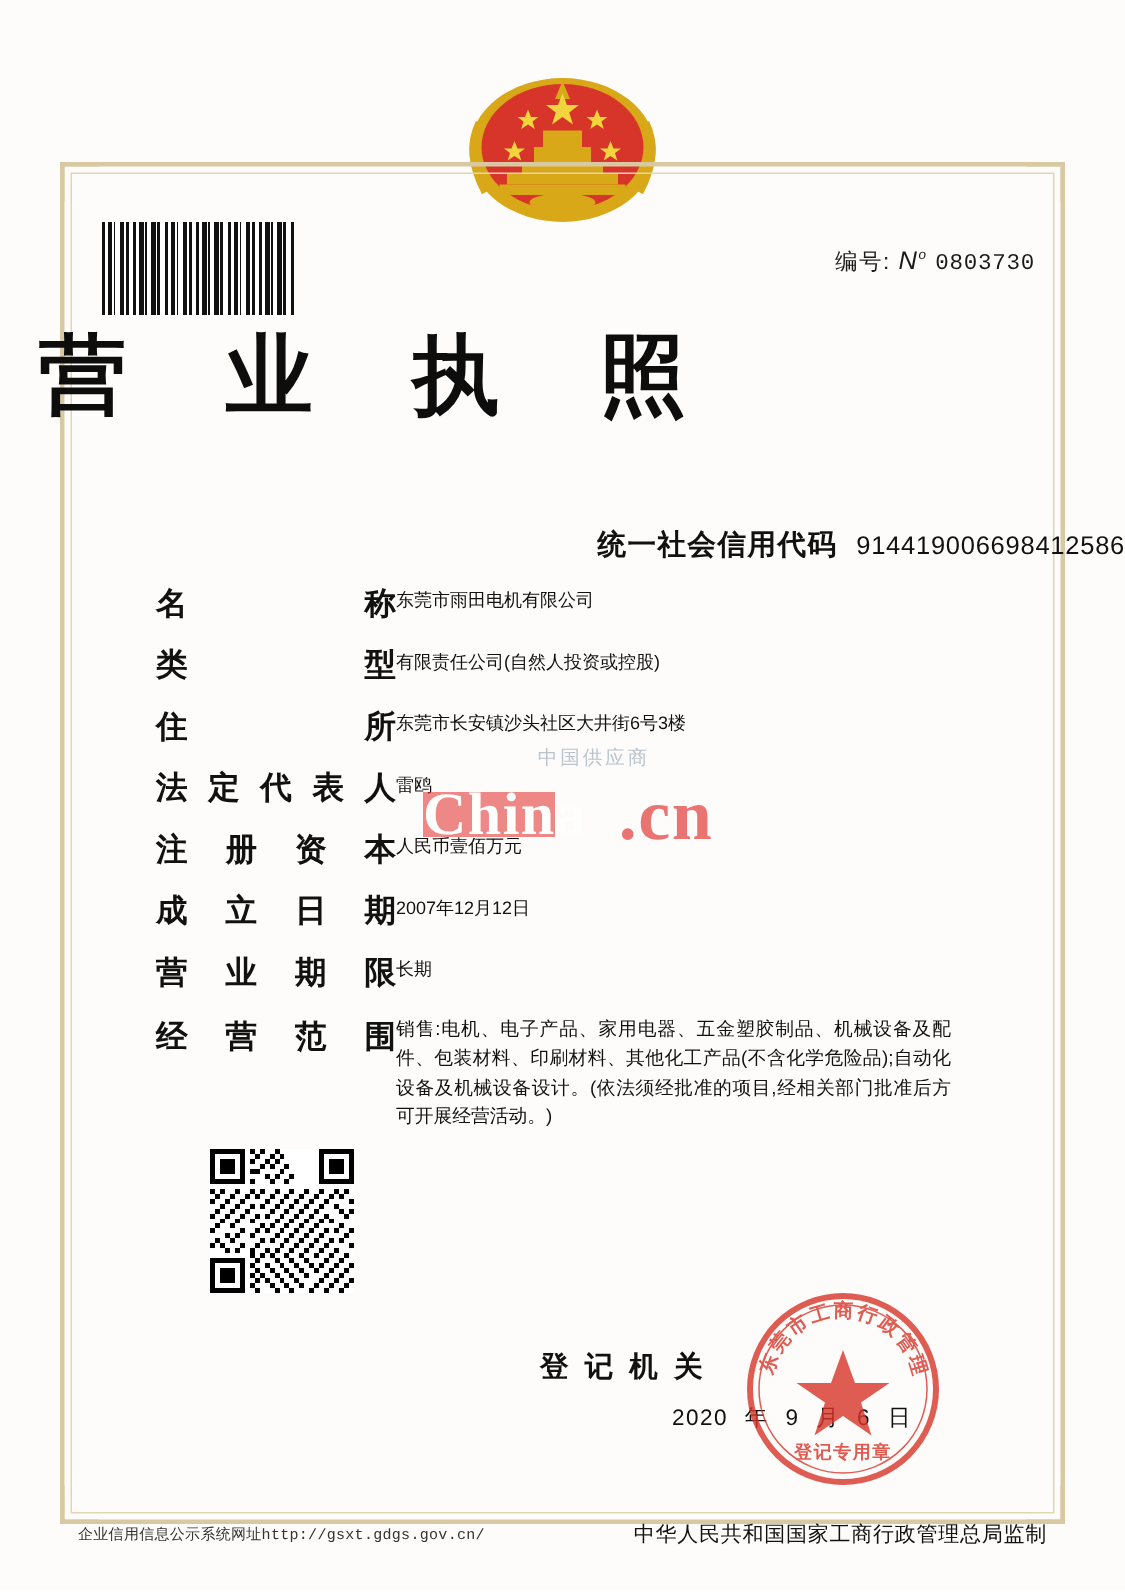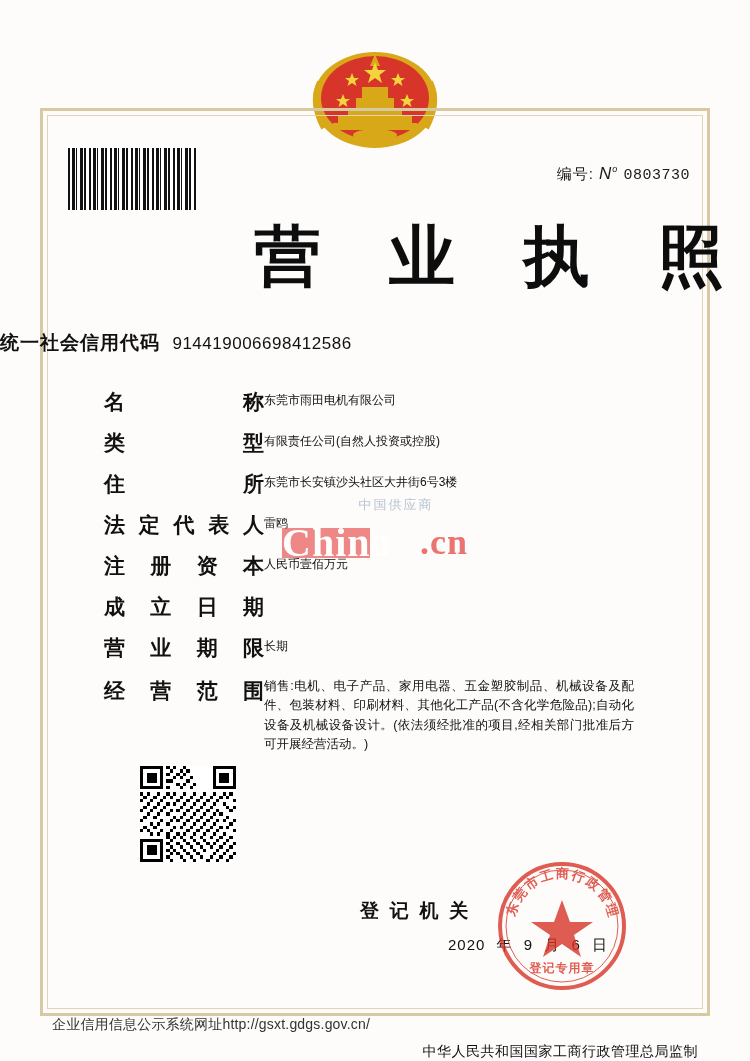--- a/index.html
+++ b/index.html
@@ -101,36 +101,36 @@
     font-family: "Liberation Mono", monospace;
     letter-spacing: 0.5px;
   }
 
   
   .doc-title {
     position: absolute;
     left: 0;
     right: 0;
     top: 212px;
-    text-align: right;
+    text-align: left;
     font-family: "Liberation Serif", serif;
     font-weight: bold;
-    font-size: 66px;
+    font-size: 58px;
     letter-spacing: 26px;
     text-indent: 26px;
     color: #0d0d0d;
   }
 
   
   .credit-line {
     position: absolute;
     left: 0;
     right: 0;
-    top: 330px;
-    text-align: left;
+    top: 350px;
+    text-align: right;
     white-space: nowrap;
   }
   .credit-label {
     font-family: "Liberation Serif", serif;
     font-weight: bold;
     font-size: 19px;
     letter-spacing: 1px;
     color: #111;
   }
   .credit-value {
@@ -220,21 +220,21 @@
     top: 12px;
     width: 68px;
     height: 30px;
     line-height: 30px;
     color: #ffffff;
     font-size: 40px;
     text-align: center;
   }
   .watermark-main .rest {
     margin-left: 96px;
-    font-size: 36px;
+    font-size: 48px;
   }
 
   
   .qr {
     position: absolute;
     left: 140px;
     top: 766px;
     width: 96px;
     height: 96px;
     background: #fff;
@@ -274,28 +274,29 @@
     height: 140px;
     opacity: 0.8;
   }
   .seal svg { display: block; }
 
   
   .footer-left {
     position: absolute;
     left: 52px;
     top: 1016px;
-    font-size: 14px;
+    font-size: 10px;
     color: #333;
     letter-spacing: 0.2px;
+    font-family: Liberation Mono, monospace;
   }
   .footer-right {
     position: absolute;
     right: 52px;
-    top: 1043px;
+    top: 1014px;
     font-size: 14px;
     color: #111;
     letter-spacing: 0.5px;
   }
 </style>
 </head>
 <body>
 
 <div class="page">
 
@@ -389,20 +390,21 @@
       <div class="field-value">人民币壹佰万元</div>
     </div>
 
     <div class="field-row">
       <div class="field-label">
         <span>成</span>
         <span>立</span>
         <span>日</span>
         <span>期</span>
       </div>
+      <div class="field-value">2007年12月12日</div>
     </div>
 
     <div class="field-row">
       <div class="field-label">
         <span>营</span>
         <span>业</span>
         <span>期</span>
         <span>限</span>
       </div>
       <div class="field-value">长期</div>

